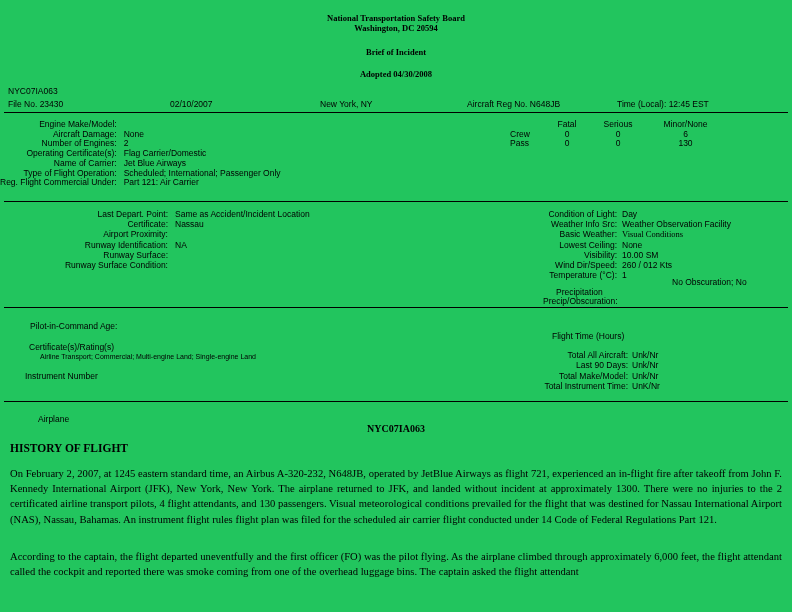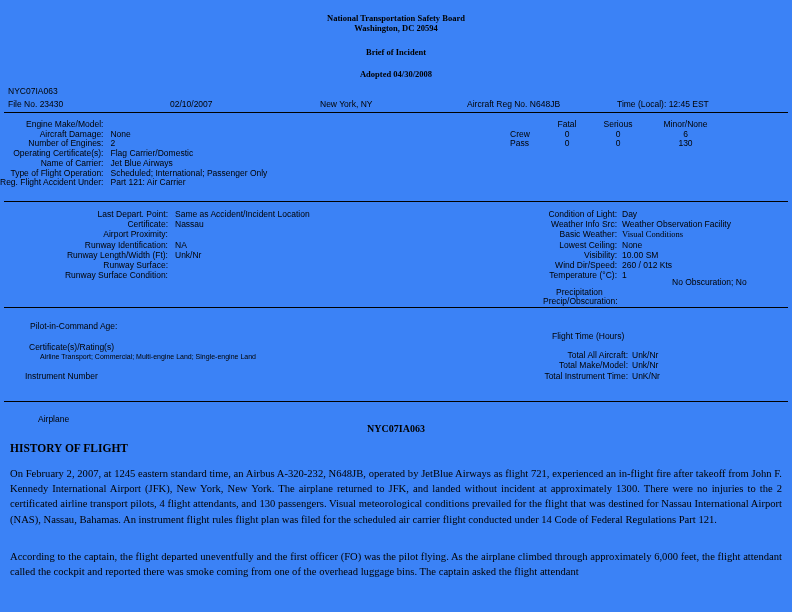--- a/index.html
+++ b/index.html
@@ -1,16 +1,16 @@
 <!DOCTYPE html>
 <html><head>
 <meta charset="utf-8">
 <style>
   html,body{margin:0;padding:0;background:#fff;}
-  .page{position:relative;width:792px;height:612px;background:#3b82f6;color:#000;overflow:hidden;
+  .page{position:relative;width:792px;height:612px;background:#22c55e;color:#000;overflow:hidden;
         font-family:"Liberation Sans",sans-serif;}
   .center-line{position:absolute;left:0;right:0;text-align:center;font-weight:bold;
                font-family:"Liberation Serif",serif;font-size:8.5px;}
   .hr{position:absolute;left:4px;right:4px;border-top:1px solid #000;height:0;}
   .abs{position:absolute;font-size:8.5px;white-space:nowrap;}
   table.form{position:absolute;border-collapse:collapse;font-size:8.5px;}
   table.form td{padding:0;vertical-align:top;white-space:nowrap;line-height:9.7px;}
   table.form td.lbl{text-align:right;}
   table.form td.val{padding-left:7px;text-align:left;}
   table.s2 td{line-height:10.2px;}
@@ -64,21 +64,21 @@
         </tr>
     <tr>
           <td class="lbl">Name of Carrier:</td>
           <td class="val">Jet Blue Airways</td>
         </tr>
     <tr>
           <td class="lbl">Type of Flight Operation:</td>
           <td class="val">Scheduled; International; Passenger Only</td>
         </tr>
     <tr>
-          <td class="lbl">Reg. Flight Accident Under:</td>
+          <td class="lbl">Reg. Flight Commercial Under:</td>
           <td class="val">Part 121: Air Carrier</td>
         </tr>
   </tbody>
     </table>
 
   <table class="inj" style="left:505px;top:120px;">
     <tbody>
         <tr>
       <td class="rowlbl" style="width:36px;"></td>
       <td style="width:42px;">Fatal</td>
@@ -114,24 +114,20 @@
         </tr>
     <tr>
           <td class="lbl">Airport Proximity:</td>
           <td class="val"></td>
         </tr>
     <tr>
           <td class="lbl">Runway Identification:</td>
           <td class="val">NA</td>
         </tr>
     <tr>
-          <td class="lbl">Runway Length/Width (Ft):</td>
-          <td class="val">Unk/Nr</td>
-        </tr>
-    <tr>
           <td class="lbl">Runway Surface:</td>
           <td class="val"></td>
         </tr>
     <tr>
           <td class="lbl">Runway Surface Condition:</td>
           <td class="val"></td>
         </tr>
   </tbody>
     </table>
 
@@ -180,20 +176,24 @@
   <div class="abs" style="left:38px;top:382px;margin-top:32px;">Airplane</div>
 
   <div class="abs" style="left:552px;top:331px;">Flight Time (Hours)</div>
   <table class="form ft" style="left:440px;top:350px;">
     <tbody>
         <tr>
           <td class="lbl" style="width:188px;">Total All Aircraft:</td>
           <td class="val" style="padding-left:4px;">Unk/Nr</td>
         </tr>
     <tr>
+          <td class="lbl">Last 90 Days:</td>
+          <td class="val" style="padding-left:4px;">Unk/Nr</td>
+        </tr>
+    <tr>
           <td class="lbl">Total Make/Model:</td>
           <td class="val" style="padding-left:4px;">Unk/Nr</td>
         </tr>
     <tr>
           <td class="lbl">Total Instrument Time:</td>
           <td class="val" style="padding-left:4px;">UnK/Nr</td>
         </tr>
   </tbody>
     </table>
 

